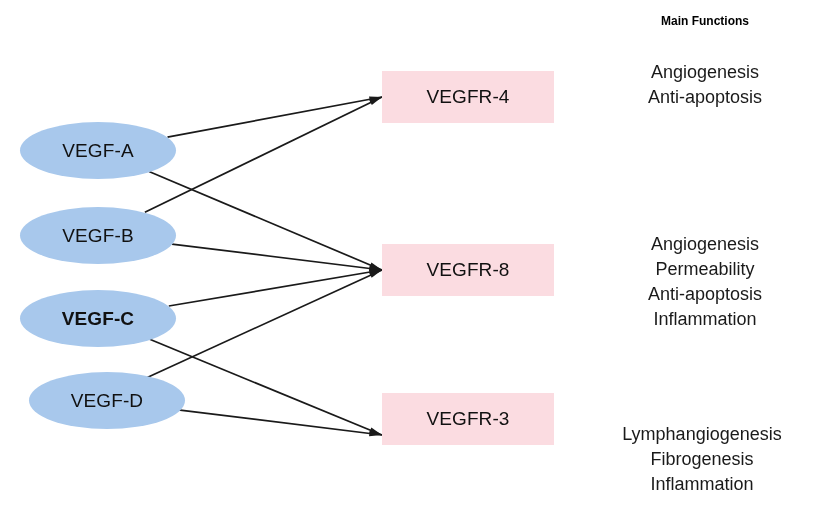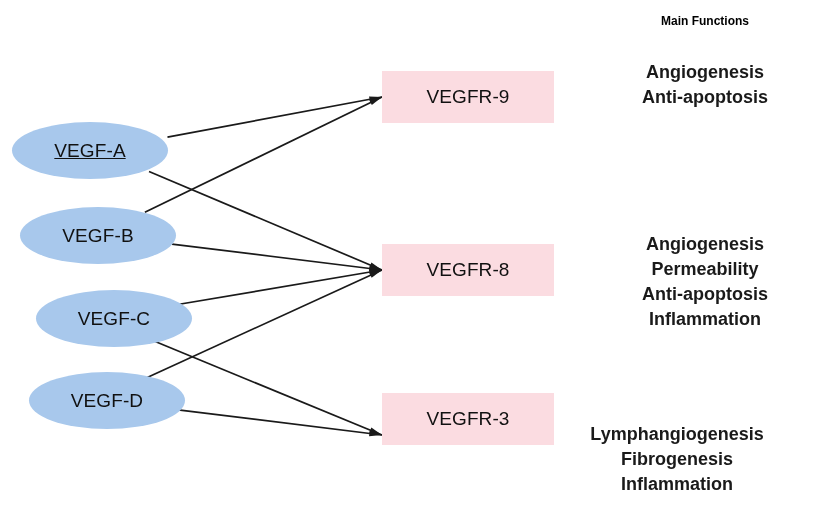--- a/index.html
+++ b/index.html
@@ -66,21 +66,20 @@
     z-index: 2;
     width: 252px;
     text-align: center;
     color: #1a1a1a;
     font-size: 18px;
     line-height: 25px;
   }
   .fn-group .fn-line {
     display: block;
     white-space: nowrap;
-    font-weight: bold;
   }
 </style>
 </head>
 <body>
 
 <div id="canvas">
 
   <svg id="edges" viewBox="0 0 832 512" width="832" height="512" aria-hidden="true">
       <g>
         <line x1="167.46" y1="137.04" x2="382.00" y2="97.00" stroke="#1a1a1a" stroke-width="1.7"></line>
@@ -109,54 +108,54 @@
       <g>
         <line x1="146.66" y1="377.73" x2="382.00" y2="270.00" stroke="#1a1a1a" stroke-width="1.7"></line>
         <polygon points="382.00,270.00 371.65,277.86 369.28,272.70" fill="#1a1a1a"></polygon>
       </g>
       <g>
         <line x1="171.91" y1="409.11" x2="382.00" y2="435.00" stroke="#1a1a1a" stroke-width="1.7"></line>
         <polygon points="382.00,435.00 369.06,436.26 369.76,430.63" fill="#1a1a1a"></polygon>
       </g>
     </svg>
 
-  <div class="ligand" style="left:12px; top:122px;text-decoration:underline;">
+  <div class="ligand" style="left:20px; top:122px;">
     <span>VEGF-A</span>
   </div>
   <div class="ligand" style="left:20px; top:207px;">
     <span>VEGF-B</span>
   </div>
-  <div class="ligand" style="left:36px; top:290px;">
+  <div class="ligand" style="left:20px; top:290px;font-weight:bold;">
     <span>VEGF-C</span>
   </div>
   <div class="ligand" style="left:29px; top:372px;">
     <span>VEGF-D</span>
   </div>
 
   <div class="receptor" style="left:382px; top:71px;">
-    <span>VEGFR-9</span>
+    <span>VEGFR-4</span>
   </div>
   <div class="receptor" style="left:382px; top:244px;">
     <span>VEGFR-8</span>
   </div>
   <div class="receptor" style="left:382px; top:393px;">
     <span>VEGFR-3</span>
   </div>
 
   <div class="fn-heading" style="left:584px; top:14px;">Main Functions</div>
 
   <div class="fn-group" id="fn-group-0" style="left:579px; top:60px;">
       <span class="fn-line">Angiogenesis</span>
       <span class="fn-line">Anti-apoptosis</span>
     </div>
   <div class="fn-group" id="fn-group-1" style="left:579px; top:232px;">
       <span class="fn-line">Angiogenesis</span>
       <span class="fn-line">Permeability</span>
       <span class="fn-line">Anti-apoptosis</span>
       <span class="fn-line">Inflammation</span>
     </div>
-  <div class="fn-group" id="fn-group-2" style="left:551px; top:422px;">
+  <div class="fn-group" id="fn-group-2" style="left:576px; top:422px;">
       <span class="fn-line">Lymphangiogenesis</span>
       <span class="fn-line">Fibrogenesis</span>
       <span class="fn-line">Inflammation</span>
     </div>
 
 </div>
 
 </body></html>

